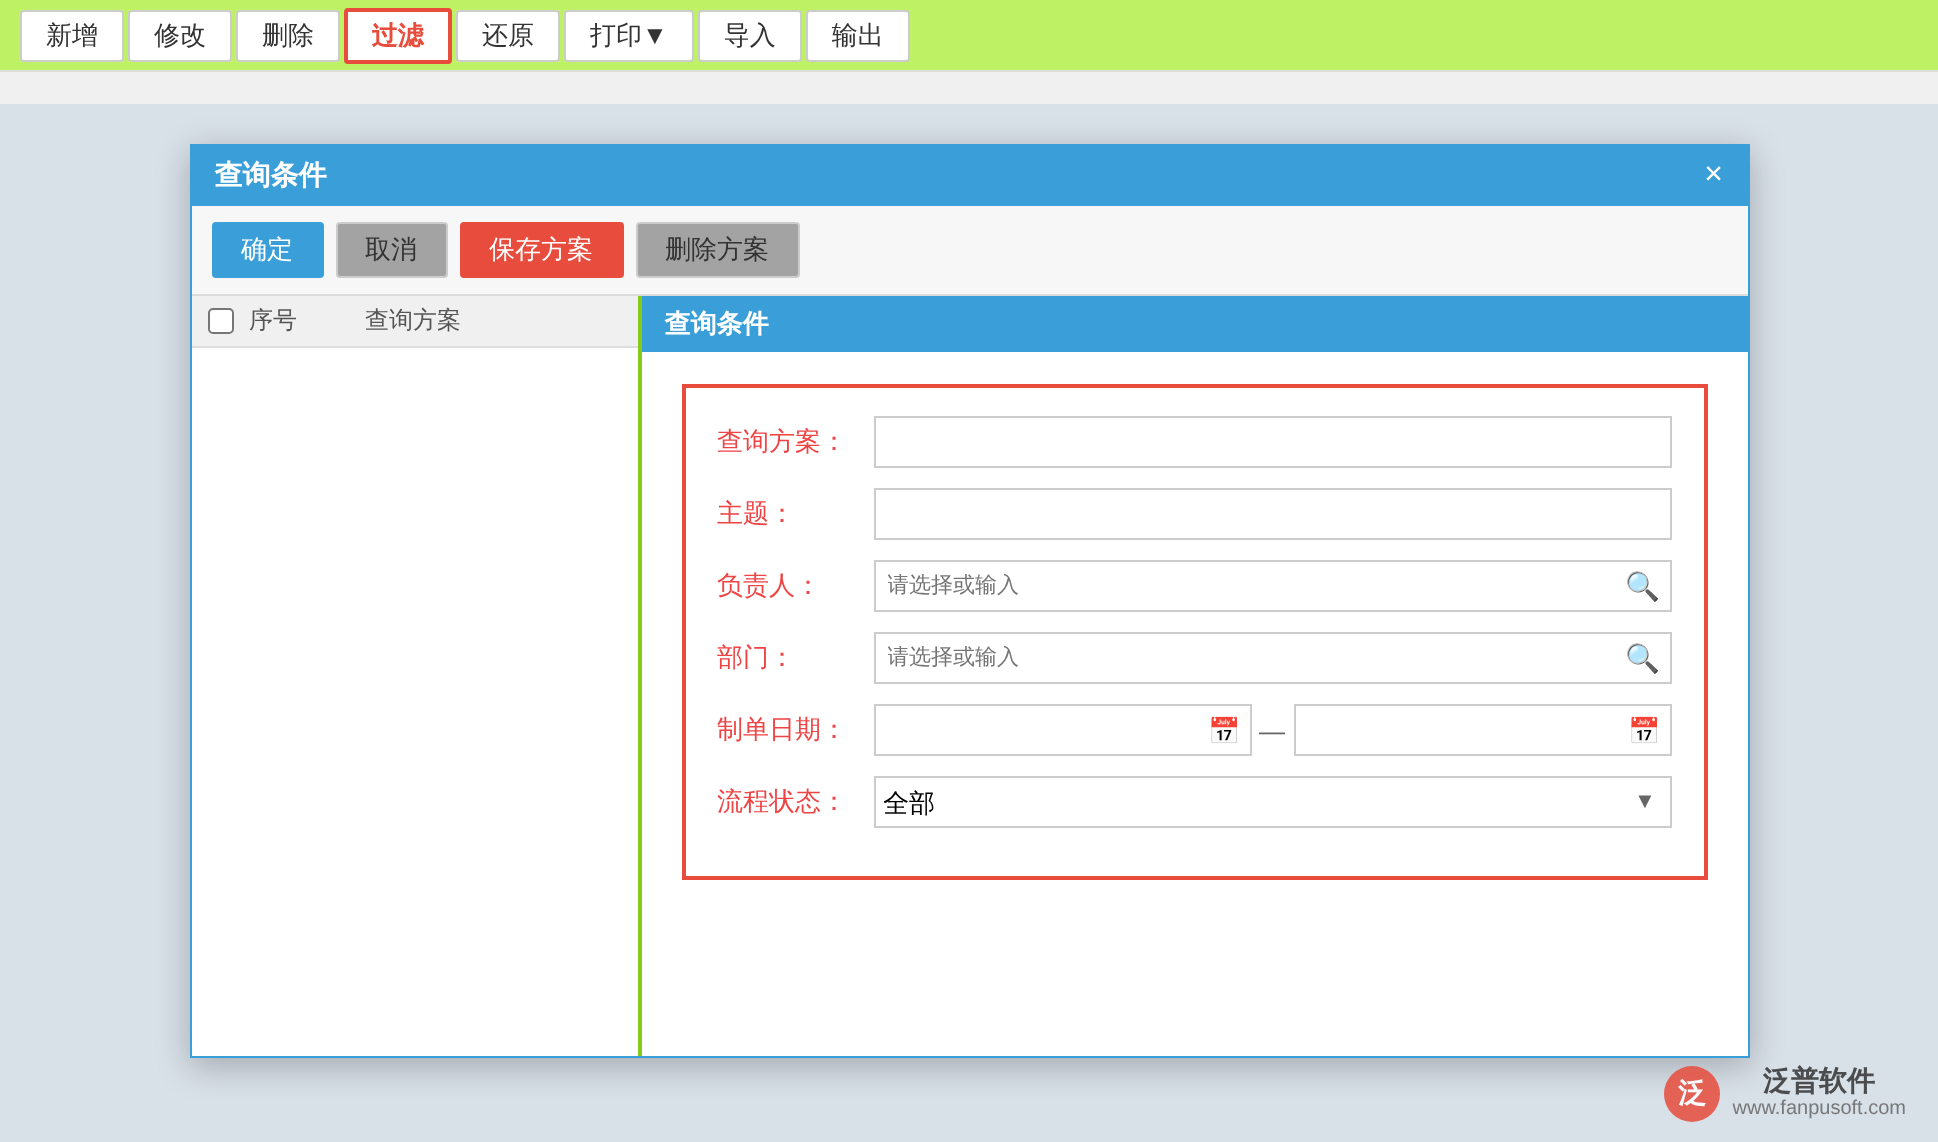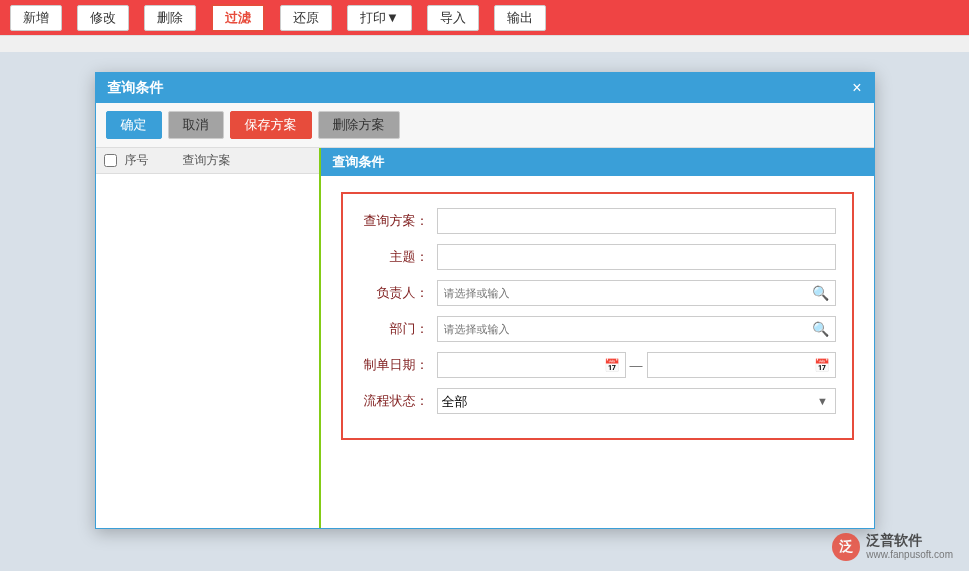--- a/index.html
+++ b/index.html
@@ -7,26 +7,26 @@
       font-family: "Microsoft YaHei", Arial, sans-serif;
       font-size: 13px;
       background: #f0f0f0;
       width: 969px;
       height: 571px;
       overflow: hidden;
     }
 
     
     .toolbar {
-      background: #ef4444;
+      background: #bef264;
       border-bottom: 1px solid #ddd;
       padding: 6px 10px;
       display: flex;
       align-items: center;
-      gap: 15px;
+      gap: 2px;
       height: 36px;
     }
     .toolbar-btn {
       padding: 3px 12px;
       border: 1px solid #ccc;
       background: #fff;
       cursor: pointer;
       font-size: 13px;
       color: #333;
       border-radius: 2px;
@@ -171,22 +171,21 @@
       width: 100%;
     }
 
     .form-row {
       display: flex;
       align-items: center;
       margin-bottom: 10px;
     }
     .form-label {
       width: 70px;
-      text-align: right;
-      color: #7f1d1d;
+      color: #ef4444;
       font-size: 13px;
       margin-right: 8px;
       white-space: nowrap;
     }
     .form-input {
       flex: 1;
       height: 26px;
       border: 1px solid #ccc;
       padding: 2px 6px;
       font-size: 13px;
@@ -310,20 +309,21 @@
     }
     .logo-text {
       display: flex;
       flex-direction: column;
       line-height: 1.2;
     }
     .logo-main {
       font-size: 14px;
       font-weight: bold;
       color: #333;
+      text-align: center;
     }
     .logo-sub {
       font-size: 10px;
       color: #666;
     }
   </style>
 </head>
 <body>
 
 <div class="toolbar">

